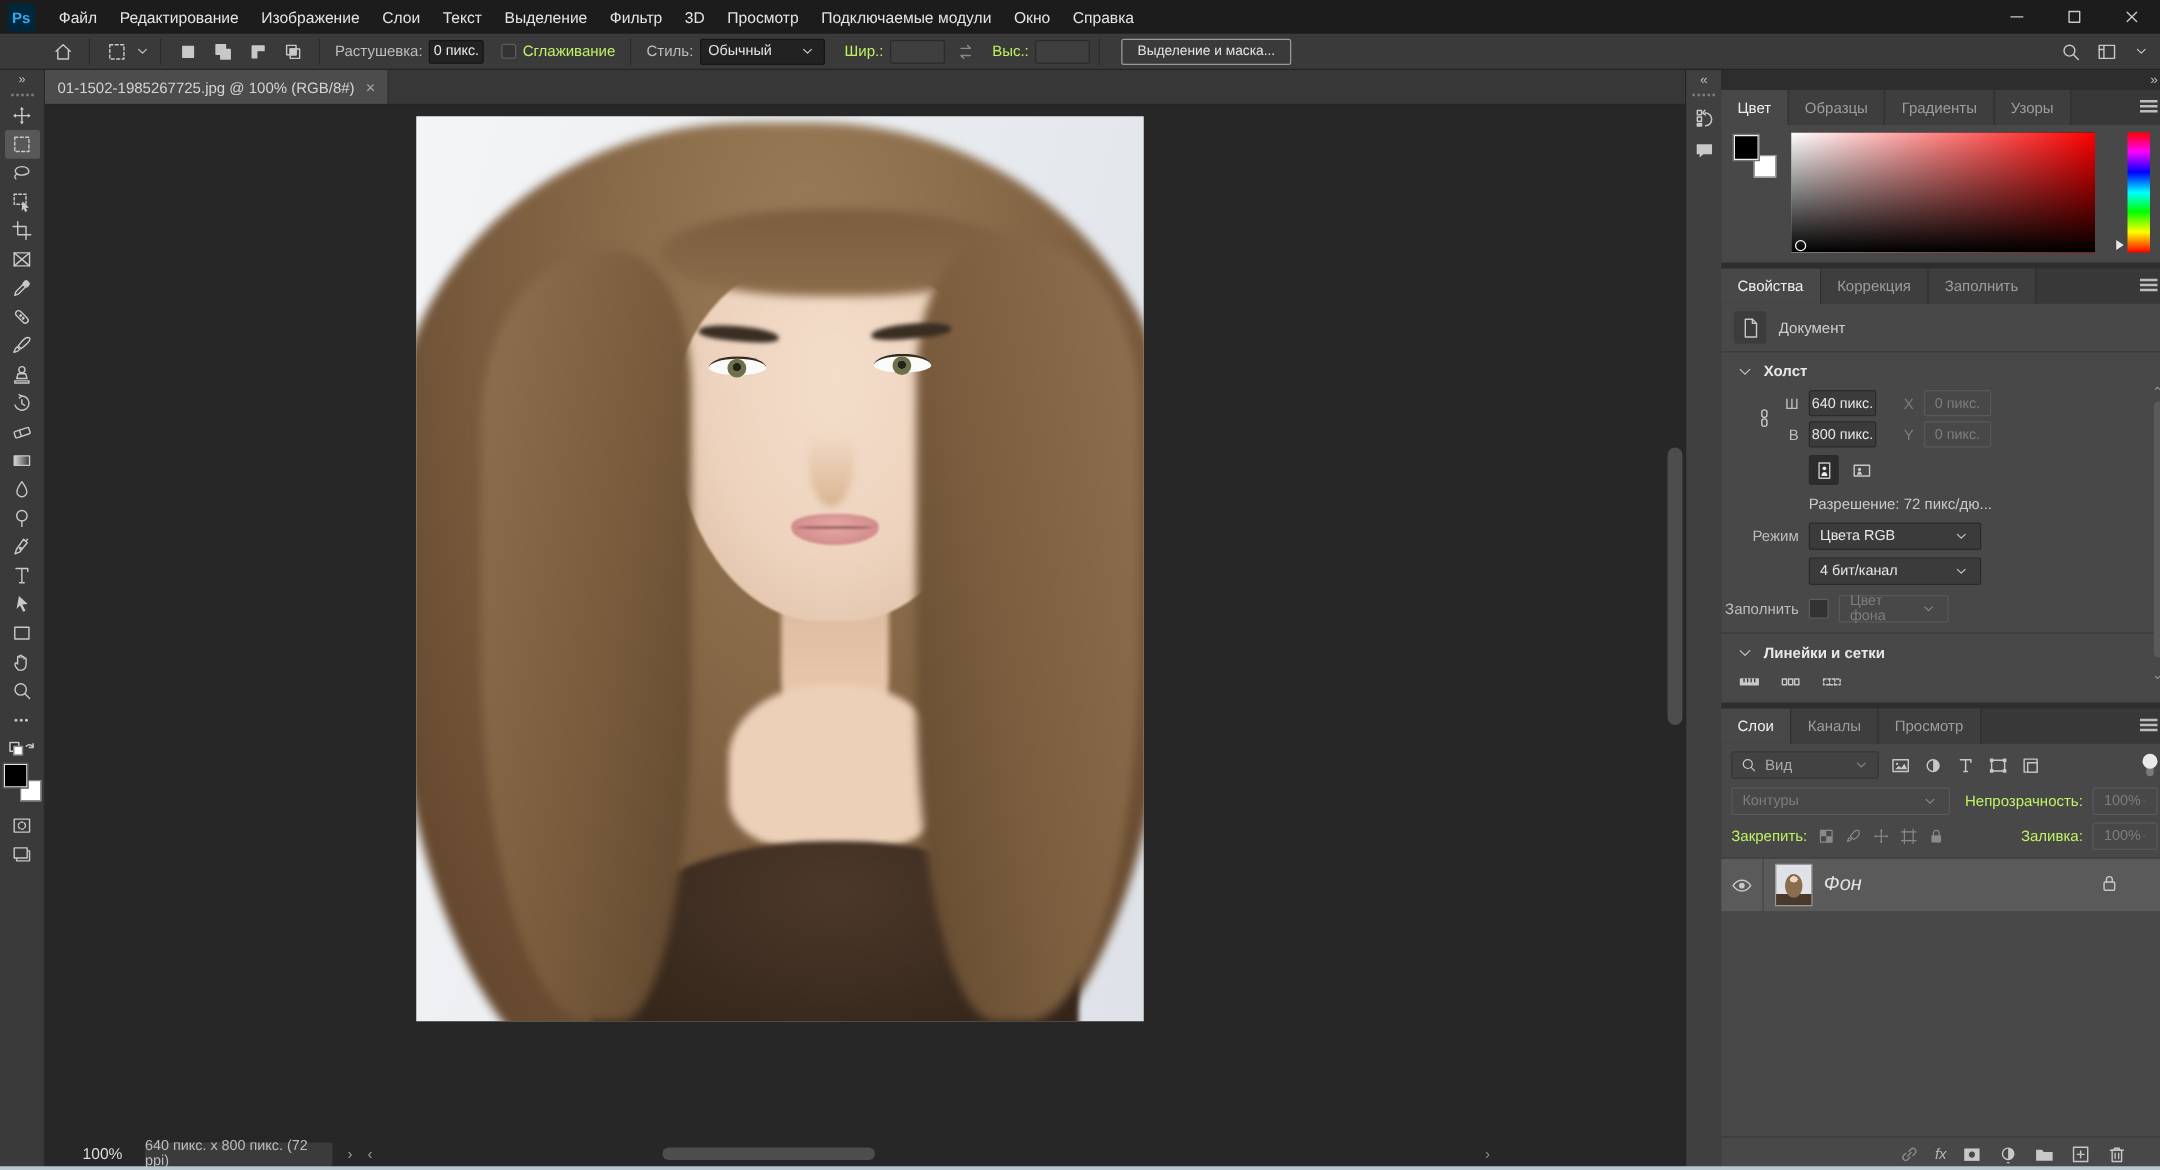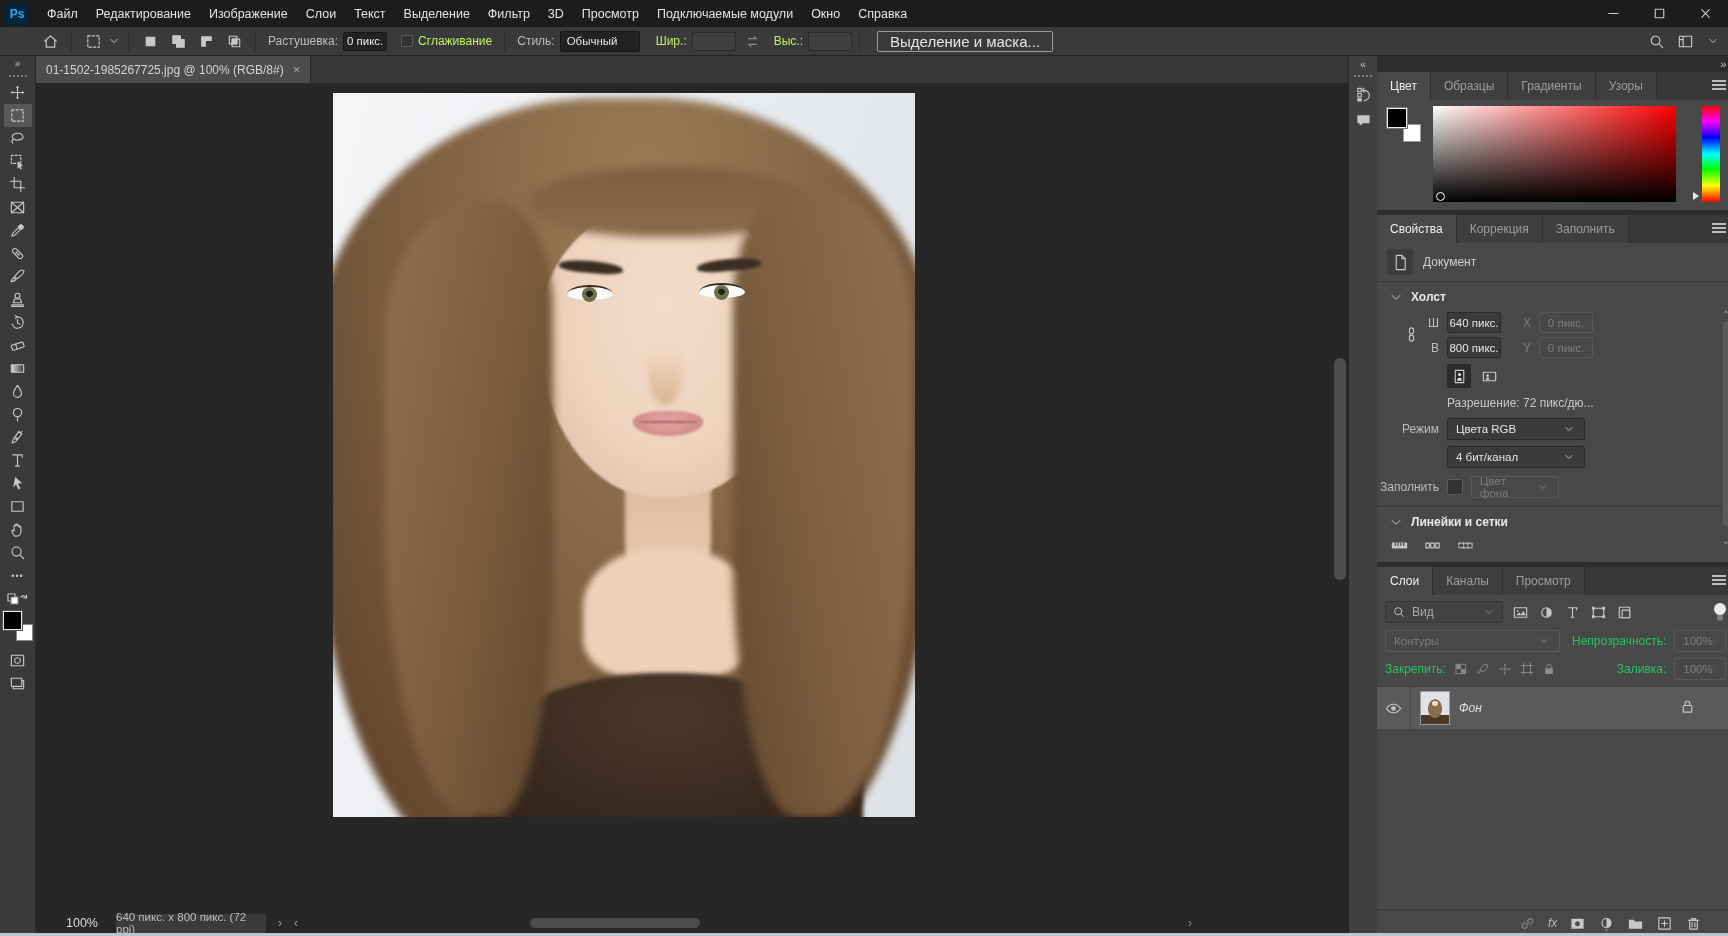--- a/index.html
+++ b/index.html
@@ -20,21 +20,21 @@
   .optionsbar { height:29px; background:#3a3a3a; border-bottom:1px solid #242424; display:flex; align-items:center; position:relative;padding-left:24px; }
   .ob-sep { width:1px; height:21px; background:#2c2c2c; margin:0 7px; }
   .ob-lbl { color:#bdbdbd; margin:0 5px; white-space:nowrap; }
   .ob-lbl.dis { color:#bef264; }
   .ob-input { width:44px; height:19px; background:#222; border:1px solid #161616; border-radius:2px;
               color:#e8e8e8; display:flex; align-items:center; justify-content:center; font-size:11.5px; }
   .ob-input.dis { background:#3f3f3f; border-color:#2b2b2b; }
   .ob-select { height:21px; background:#222; border:1px solid #161616; border-radius:2px; color:#e4e4e4;
                display:flex; align-items:center; padding:0 6px; gap:14px; font-size:11.5px; }
   .ob-btn { height:21px; border:1px solid #9a9a9a; border-radius:2px; padding:0 12px; display:flex; align-items:center;
-            color:#e4e4e4; margin-left:10px; font-size:15px; }
+            color:#e4e4e4; margin-left:10px; font-size:11px; }
   .checkbox { width:12px; height:12px; border:1px solid #5c5c5c; background:#333; border-radius:2px; }
   .ob-right { position:absolute; right:8px; display:flex; align-items:center; gap:12px; }
 
   
   .body { display:flex; height:880px; }
 
   
   .toolbar { width:36px; background:#3a3a3a; border-right:1px solid #2b2b2b; display:flex; flex-direction:column; align-items:center; padding-top:2px; flex:none; }
   .tb-expand { color:#bdbdbd; font-size:10px; height:14px; }
   .grip { width:18px; border-top:2px dotted #7e7e7e; margin:3px 0 4px; }
@@ -121,31 +121,31 @@
   
   .lay-filter { display:flex; align-items:center; padding:6px 8px 5px 8px; gap:9px; }
   .vid-field { width:118px; height:22px; background:#424242; border:1px solid #363636; border-radius:2px;
                display:flex; align-items:center; gap:6px; padding:0 6px; color:#a9a9a9; }
   .toggle { margin-left:auto; width:12px; height:18px; position:relative; }
   .toggle .knob { position:absolute; top:0; left:0; width:12px; height:12px; background:#e9e9e9; border-radius:50%; }
   .toggle .stem { position:absolute; top:10px; left:3px; width:6px; height:8px; background:#7a7a7a; border-radius:3px; }
   .lay-blend { display:flex; align-items:center; padding:2px 8px 4px 8px; gap:8px; }
   .blend-sel { width:175px; }
   .mini-sel { width:52px; }
-  .dimtext { color:#22c55e; }
+  .dimtext { color:#bef264; }
   .lay-lock { display:flex; align-items:center; padding:2px 8px 6px 8px; gap:8px; border-bottom:1px solid #3c3c3c; }
   .layer-row { height:42px; background:#5a5a5a; display:flex; align-items:center; }
   .eye-cell { width:34px; display:grid; place-items:center; border-right:1px solid #454545; align-self:stretch; }
   .layer-thumb { width:30px; height:34px; margin-left:9px; border:1px solid #9a9a9a; background:#dfe3e7; }
   .mini-portrait { width:100%; height:100%;
     background-image:
       radial-gradient(ellipse 5px 4px at 50% 36%, #eed6c4 60%, rgba(0,0,0,0) 65%),
       radial-gradient(ellipse 11px 15px at 50% 52%, #8a6d4f 60%, rgba(0,0,0,0) 66%),
       linear-gradient(to bottom, #dfe3e7 72%, #4a382b 72%); }
-  .layer-name { margin-left:9px; font-style:italic; color:#e2e2e2; font-size:12px; }
+  .layer-name { margin-left:9px; font-style:italic; color:#e2e2e2; font-size:16px; }
   .layer-lock { margin-left:auto; margin-right:38px; }
   .layer-list { flex:1; background:#484848; }
   .lay-actions { height:27px; border-top:1px solid #3a3a3a; display:flex; align-items:center; justify-content:flex-end;
                  gap:12px; padding-right:32px; }
   .fx-txt { color:#b5b5b5; font-style:italic; font-size:12px; }
 
   
   .photo { position:absolute; left:297px; top:9px; width:582px; height:724px; overflow:hidden;
            background:linear-gradient(105deg, #f4f5f7 0%, #eaedf0 45%, #dee2e8 100%); }
   .photo * { position:absolute; }
@@ -262,21 +262,21 @@
           <rect x="6.5" y="6.5" width="5" height="5" fill="#c8c8c8"></rect>
         </svg>
       </div>
     <div class="ob-sep"></div>
     <span class="ob-lbl">Растушевка:</span>
     <div class="ob-input">0 пикс.</div>
     <div class="checkbox" style="margin-left:14px"></div>
     <span class="ob-lbl dis">Сглаживание</span>
     <div class="ob-sep"></div>
     <span class="ob-lbl">Стиль:</span>
-    <div class="ob-select" style="width:80px; justify-content:center">
+    <div class="ob-select" style="width:100px; justify-content:space-between">
       <span>Обычный</span>
       <svg class="ic small" viewBox="0 0 18 18">
           <path d="M5 7l4 4 4-4"></path>
         </svg>
     </div>
     <span class="ob-lbl dis" style="margin-left:16px">Шир.:</span>
     <div class="ob-input dis"></div>
     <svg class="ic dim" viewBox="0 0 18 18" style="margin:0 8px">
       <path d="M5 6h8l-2.4-2.4M13 12H5l2.4 2.4"></path>
       </svg>

